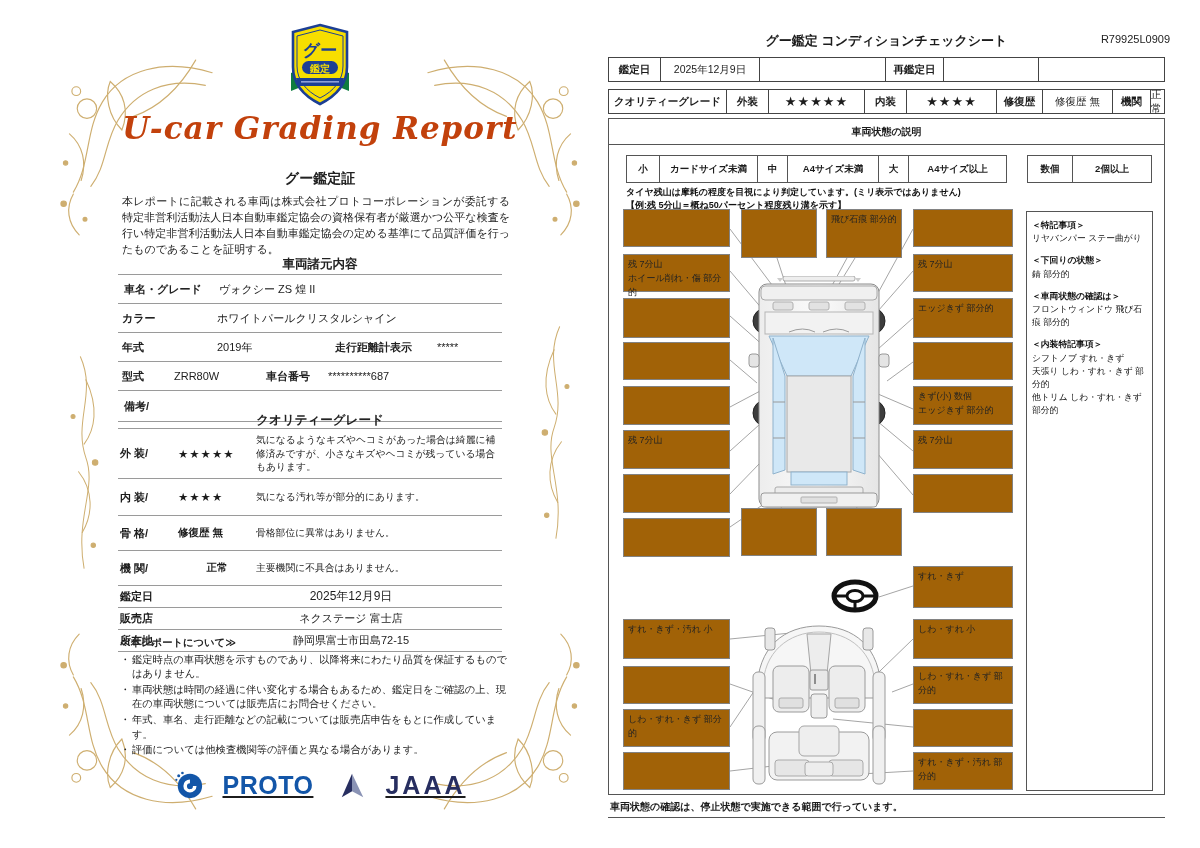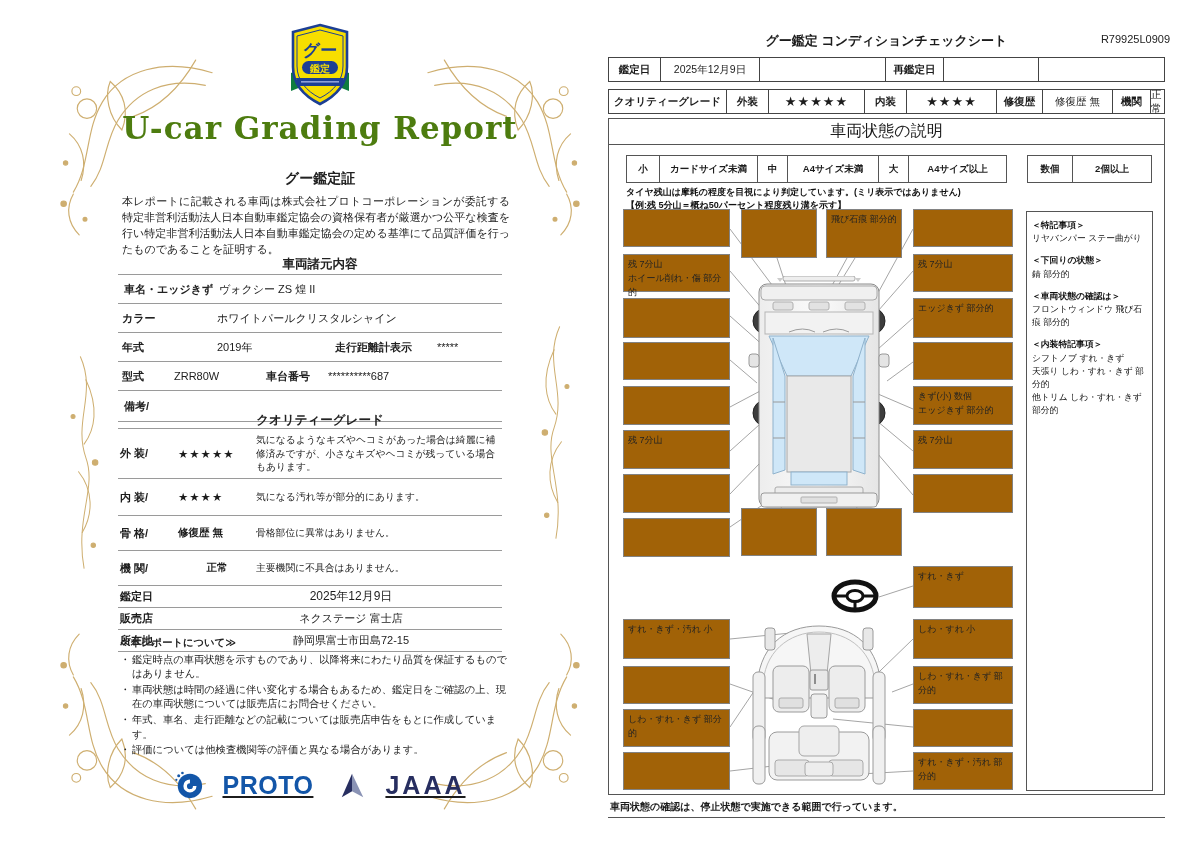--- a/index.html
+++ b/index.html
@@ -3,22 +3,22 @@
 <meta charset="utf-8">
 <style>
   html,body{margin:0;padding:0;background:#ffffff;}
   .canvas{position:relative;width:1200px;height:848px;background:#fff;overflow:hidden;
           font-family:"Liberation Sans","DejaVu Sans",sans-serif;color:#1c1c1c;}
   
   .lp{position:absolute;left:60px;top:20px;width:520px;height:812px;background:#fff;}
   .orn{position:absolute;color:#c9a661;opacity:.9;}
   .badge-wrap{position:absolute;left:0;right:0;top:3px;display:flex;justify-content:center;}
   .script-title{position:absolute;left:0;right:0;top:90px;text-align:center;
-     font-family:"DejaVu Serif","Liberation Serif",serif;font-weight:bold;
-     font-size:31px;color:#4d7c0f;letter-spacing:1px;}
+     font-family:"DejaVu Serif","Liberation Serif",serif;font-style:italic;font-weight:bold;
+     font-size:31px;color:#c2410c;letter-spacing:1px;}
   .cert-title{position:absolute;left:0;right:0;top:150px;text-align:center;font-size:14px;font-weight:bold;color:#222;}
   .intro{position:absolute;left:62px;top:174px;width:388px;font-size:11px;line-height:1.45;color:#222;text-align:justify;}
   .sec-title{position:absolute;left:0;right:0;text-align:center;font-size:12.5px;font-weight:bold;color:#222;}
   .spec{position:absolute;left:58px;top:254px;width:384px;border-top:1px solid #9a9a9a;}
   .spec-row{display:flex;align-items:center;height:28px;border-bottom:1px solid #9a9a9a;font-size:11px;}
   .spec-row .lab{font-weight:bold;color:#222;}
   .grade{position:absolute;left:58px;top:408px;width:384px;border-top:1px solid #9a9a9a;}
   .g-row{display:flex;align-items:center;border-bottom:1px solid #9a9a9a;padding:4px 0;}
   .g-label{width:58px;font-size:11px;font-weight:bold;padding-left:2px;flex:none;}
   .g-val{width:78px;font-size:11.5px;font-weight:bold;letter-spacing:1px;flex:none;}
@@ -40,21 +40,21 @@
   .rp-title{position:absolute;left:8px;top:12px;width:557px;text-align:center;font-size:13px;font-weight:bold;}
   .rp-code{position:absolute;right:10px;top:13px;font-size:11px;color:#222;}
   .tbl{position:absolute;left:8px;width:557px;display:flex;border:1.4px solid #444;box-sizing:border-box;background:#fff;}
   .tbl .cell{border-right:1px solid #444;display:flex;align-items:center;justify-content:center;
              font-size:10.5px;box-sizing:border-box;height:23px;}
   .tbl .cell:last-child{border-right:none;}
   .tbl .cell.b{font-weight:bold;}
   .tbl .stars{font-size:13px;letter-spacing:1px;font-weight:bold;}
   .mainbox{position:absolute;left:8px;top:98px;width:557px;height:677px;border:1.6px solid #555;box-sizing:border-box;background:#fff;}
   .mb-head{height:25px;border-bottom:1.4px solid #555;display:flex;align-items:center;justify-content:center;
-           font-size:16px;font-weight:normal;}
+           font-size:10px;font-weight:bold;}
   .legend{position:absolute;left:17px;top:36px;display:flex;border:1.2px solid #555;box-sizing:border-box;height:28px;}
   .legend .cell,.legend2 .cell{border-right:1px solid #555;display:flex;align-items:center;justify-content:center;
       font-size:9.5px;font-weight:bold;box-sizing:border-box;}
   .legend .cell:last-child,.legend2 .cell:last-child{border-right:none;}
   .legend2{position:absolute;left:418px;top:36px;display:flex;border:1.2px solid #555;box-sizing:border-box;height:28px;width:125px;}
   .tire-note{position:absolute;left:17px;top:67px;font-size:9px;font-weight:bold;line-height:1.45;color:#111;}
   .co{position:absolute;background:#a16207;border:1px solid #828282;font-size:9px;line-height:1.55;
       padding:3px 4px;white-space:pre-line;color:#222;box-sizing:border-box;}
   .co-l{left:14px;width:107px;}
   .co-r{left:304px;width:100px;}
@@ -168,21 +168,21 @@
       </svg>
     </div>
 
     <div class="script-title">U-car Grading Report</div>
     <div class="cert-title">グー鑑定証</div>
     <div class="intro">本レポートに記載される車両は株式会社プロトコーポレーションが委託する特定非営利活動法人日本自動車鑑定協会の資格保有者が厳選かつ公平な検査を行い特定非営利活動法人日本自動車鑑定協会の定める基準にて品質評価を行ったものであることを証明する。</div>
 
     <div class="sec-title" style="top:236px;">車両諸元内容</div>
     <div class="spec">
       <div class="spec-row">
-        <span class="lab" style="width:95px;padding-left:6px;">車名・エッジきず</span>
+        <span class="lab" style="width:95px;padding-left:6px;">車名・グレード</span>
         <span>ヴォクシー ZS 煌 II</span>
       </div>
       <div class="spec-row">
         <span class="lab" style="width:95px;padding-left:4px;">カラー</span>
         <span>ホワイトパールクリスタルシャイン</span>
       </div>
       <div class="spec-row">
         <span class="lab" style="width:95px;padding-left:4px;">年式</span>
         <span style="width:118px;">2019年</span>
         <span class="lab" style="width:102px;">走行距離計表示</span>

